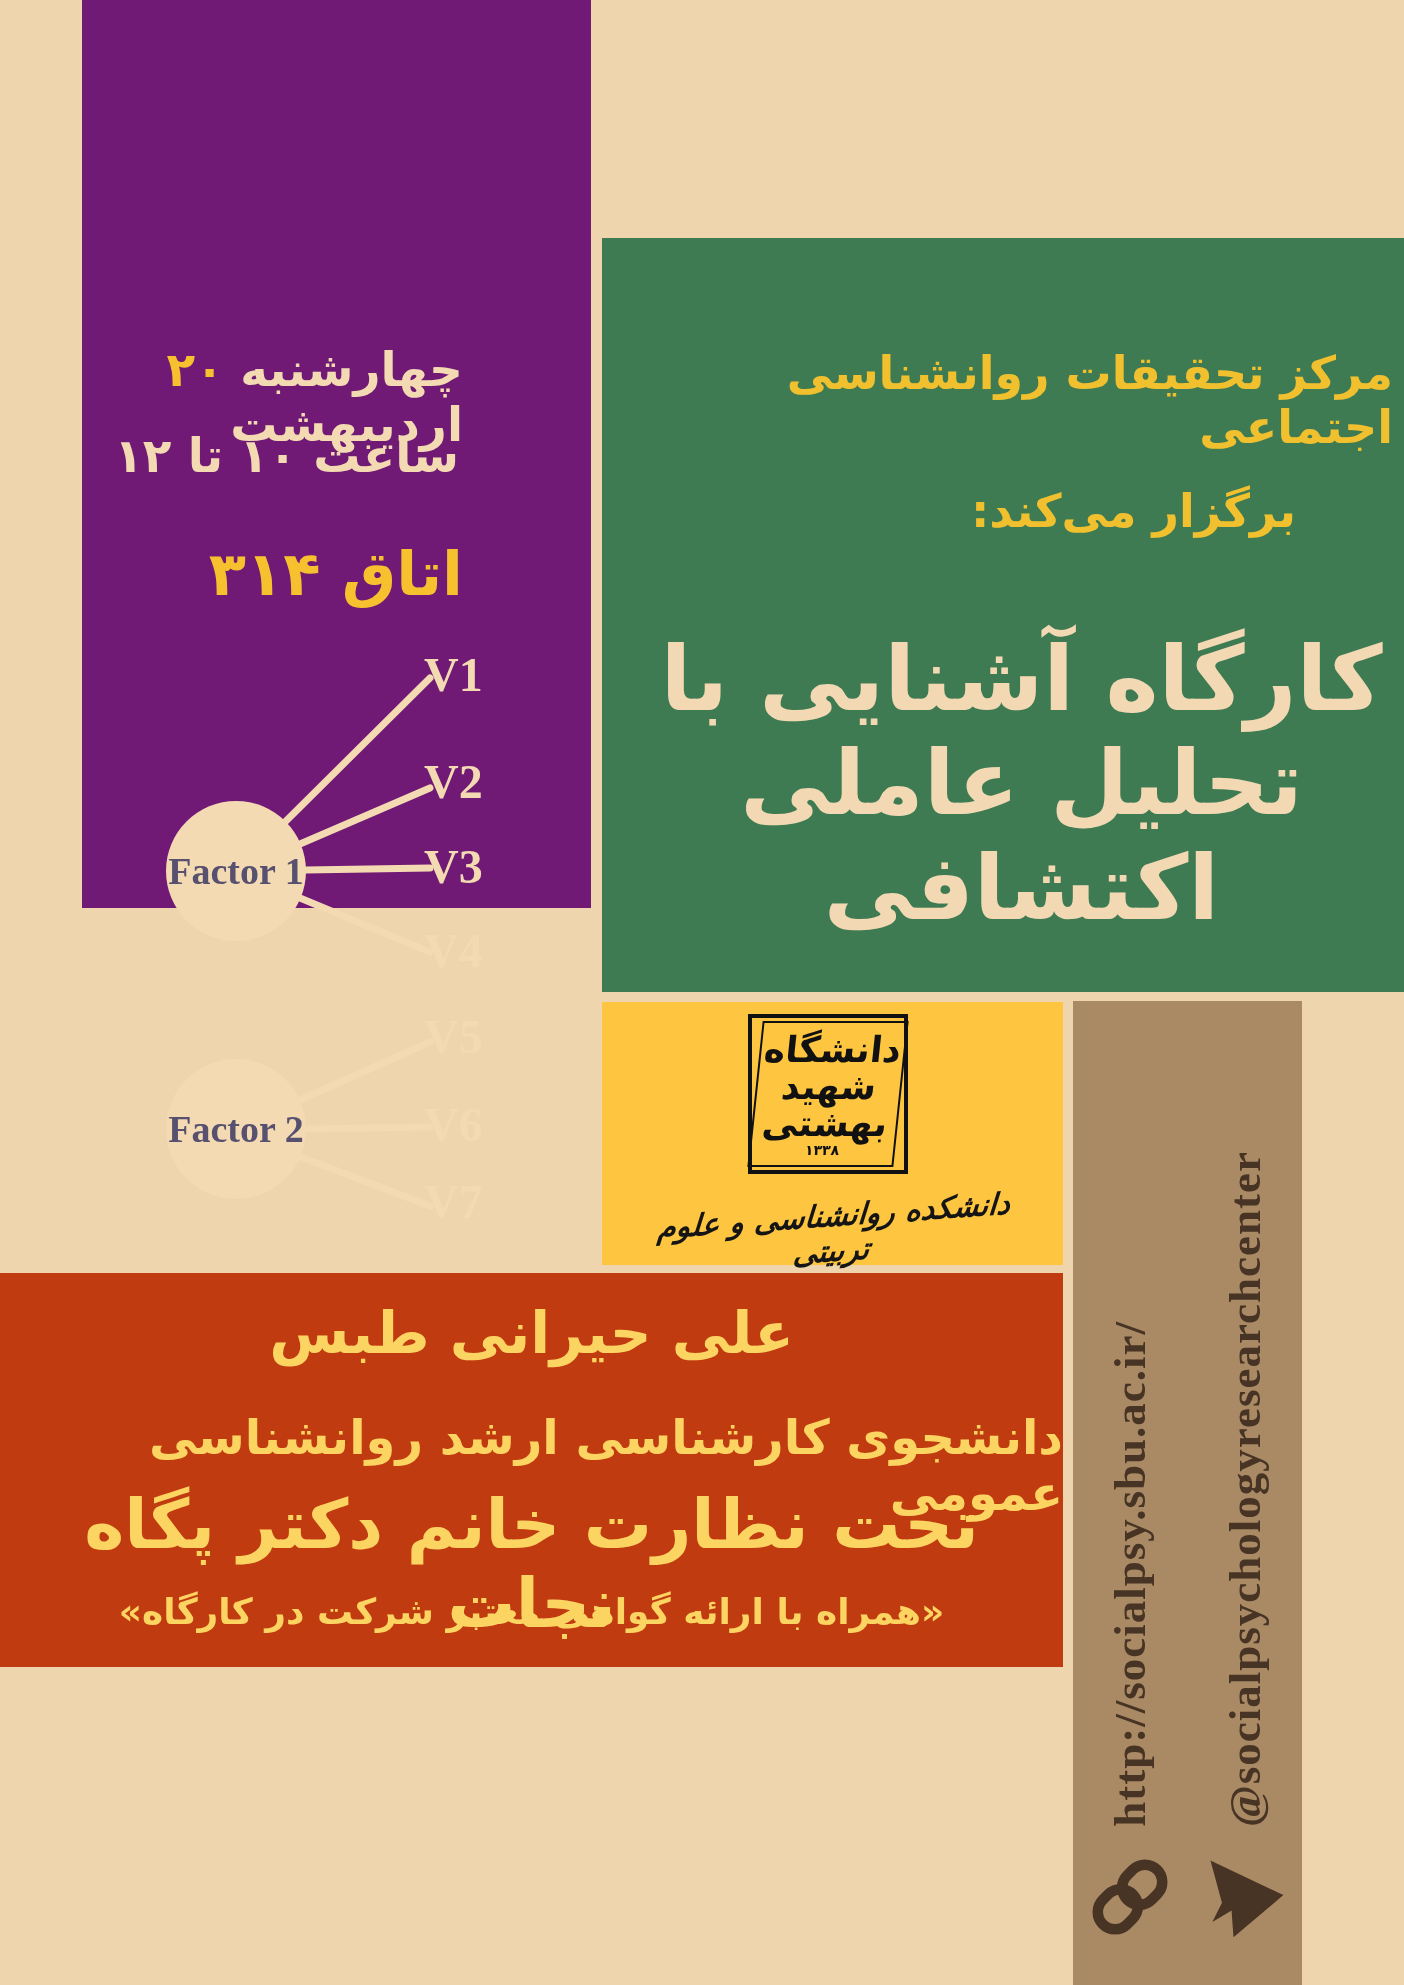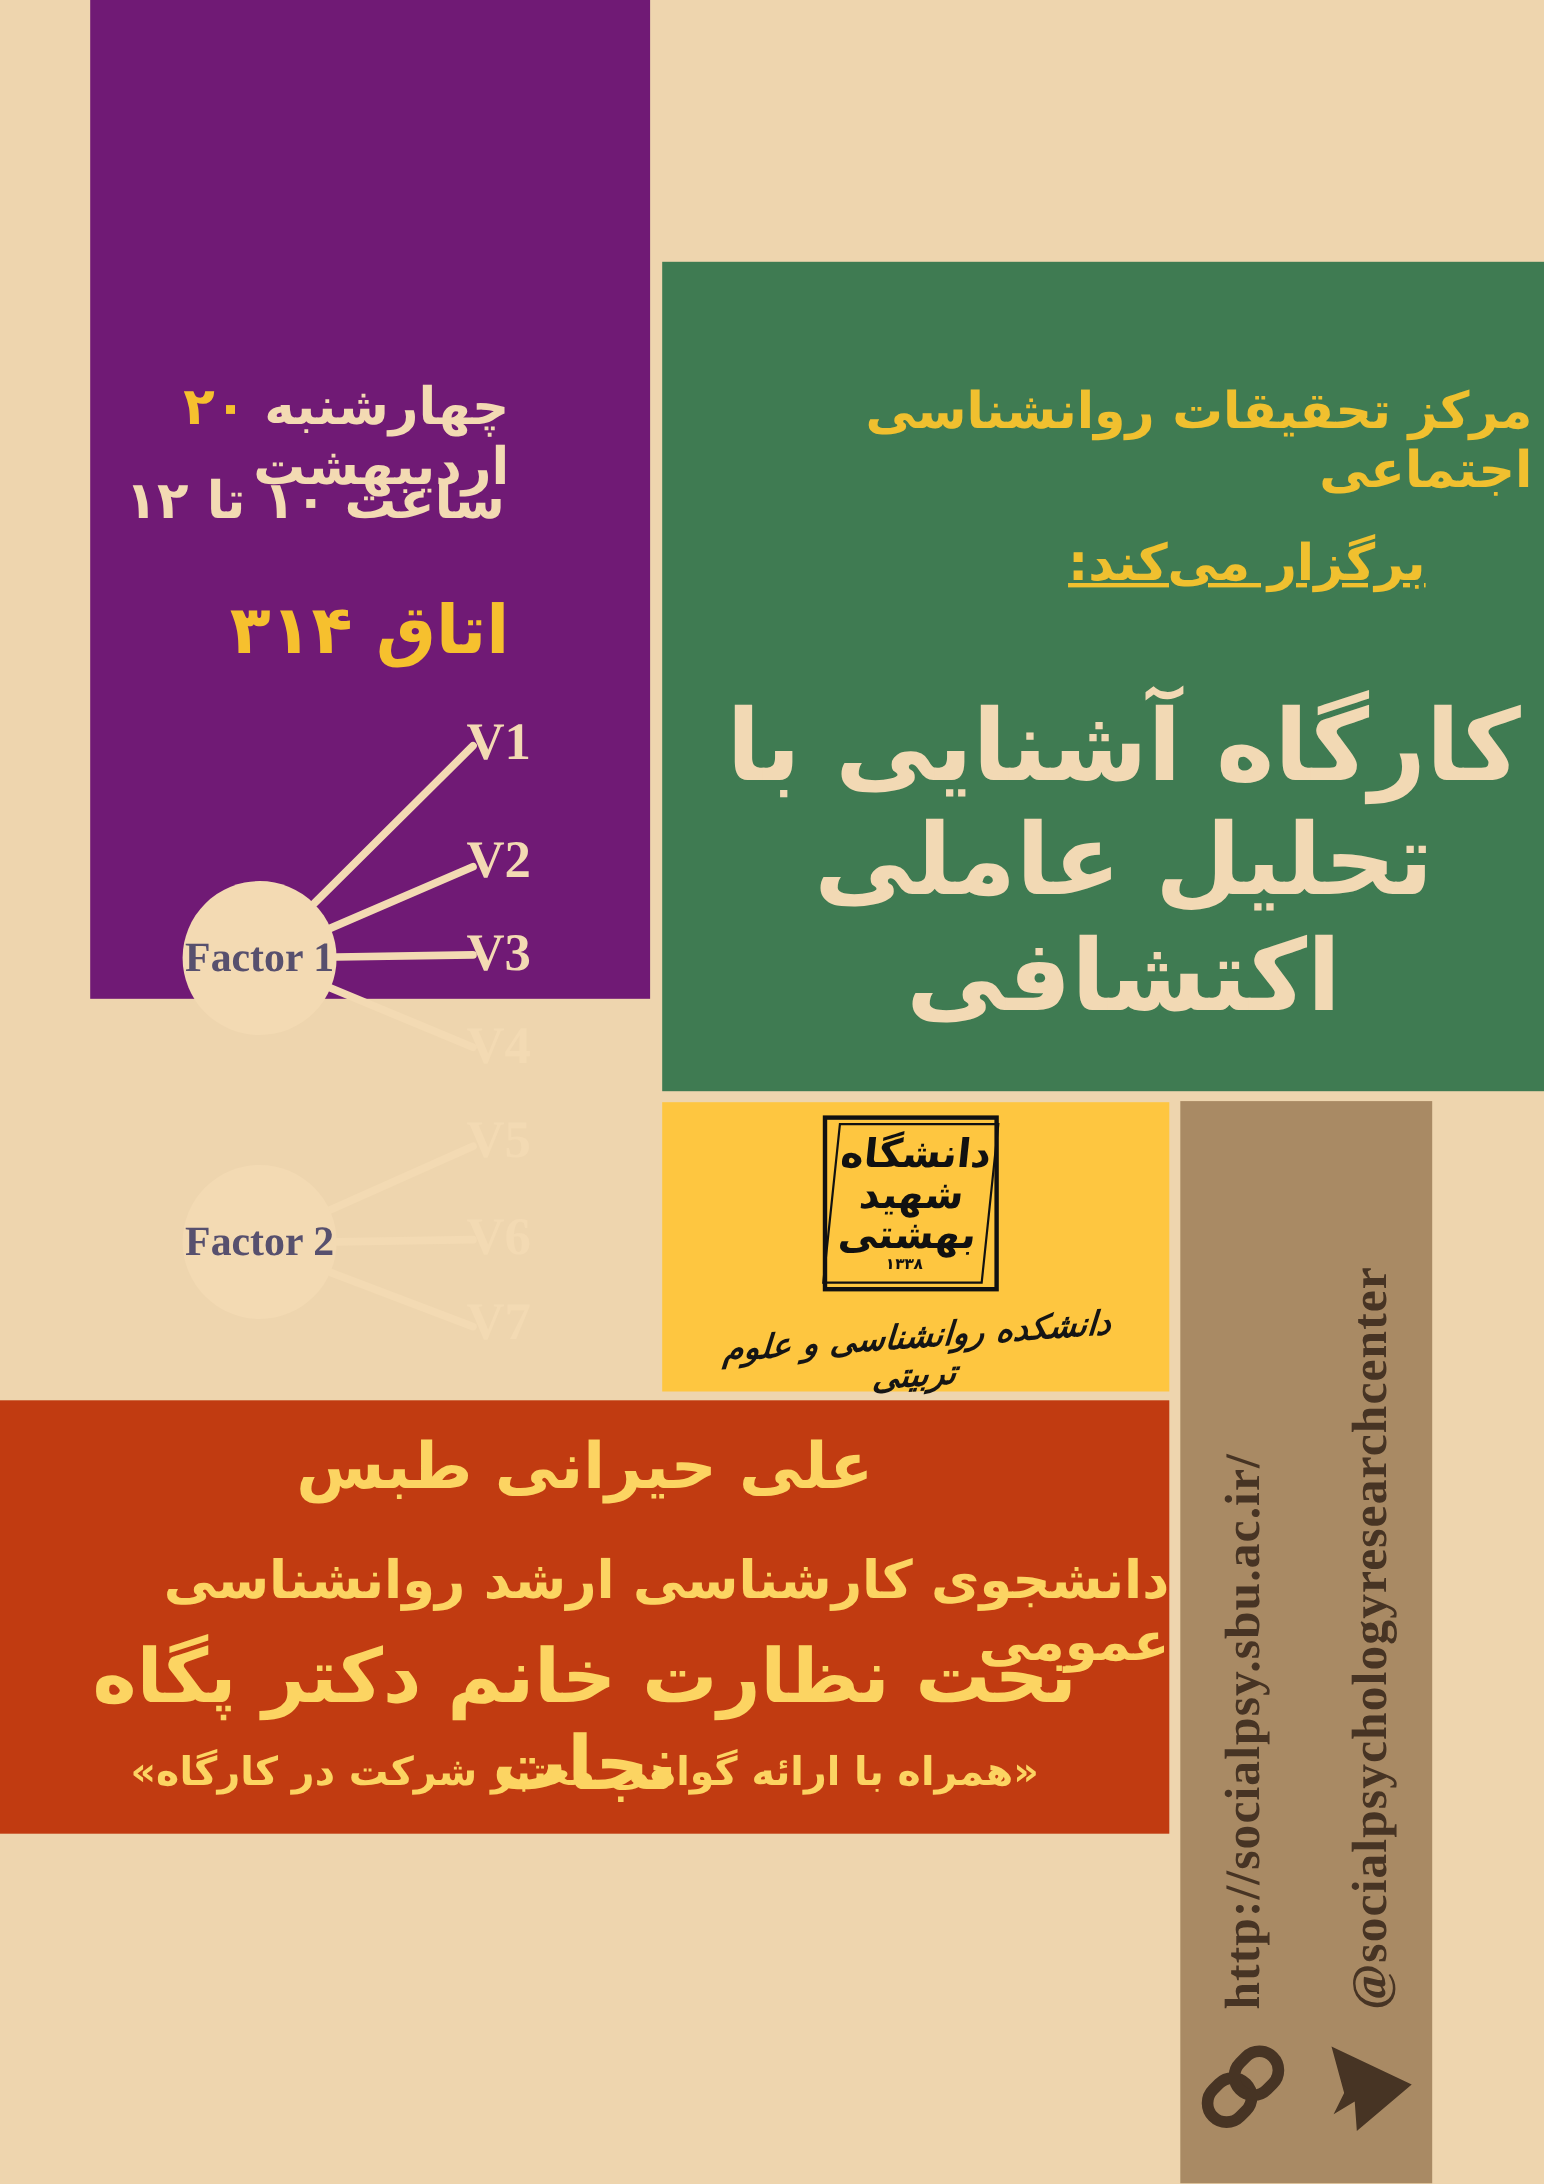--- a/index.html
+++ b/index.html
@@ -30,21 +30,21 @@
   .f2{left:84px;top:1059px;}
   .vlabel{
     position:absolute;left:342px;width:90px;
     font-family:"Liberation Serif","DejaVu Serif",serif;
     font-weight:700;font-size:48px;color:#f3dab3;line-height:58px;
   }
   
   .green-panel{left:602px;top:238px;width:839px;height:754px;background:#3f7b52;}
   .ann{position:absolute;direction:rtl;color:#f0c02f;font-weight:700;font-size:46px;}
   .ann-1{top:108px;right:48px;}
-  .ann-2{top:246px;right:145px;text-decoration:underline;}
+  .ann-2{top:246px;right:145px;}
   .wtitle{position:absolute;left:0;width:100%;text-align:center;direction:rtl;
           color:#f2d9b4;font-weight:700;font-size:90px;}
   .wt-1{top:340px;margin-top:48px;}
   .wt-2{top:492px;}
   
   .yellow-panel{left:602px;top:1002px;width:461px;height:263px;background:#fec640;}
   .logo-box{
     position:absolute;left:146px;top:12px;width:160px;height:160px;
     border:4px solid #111;padding:3px;box-sizing:border-box;
   }

